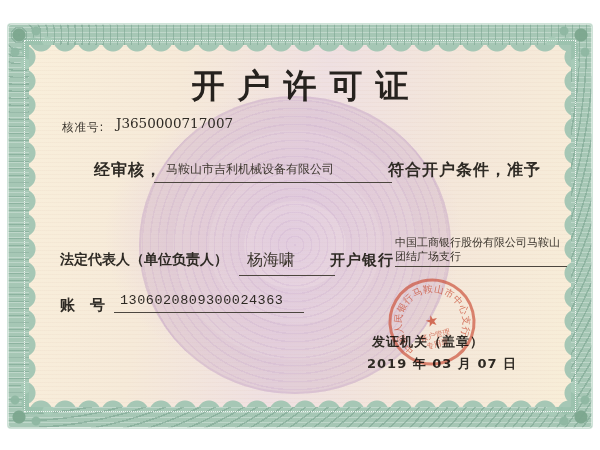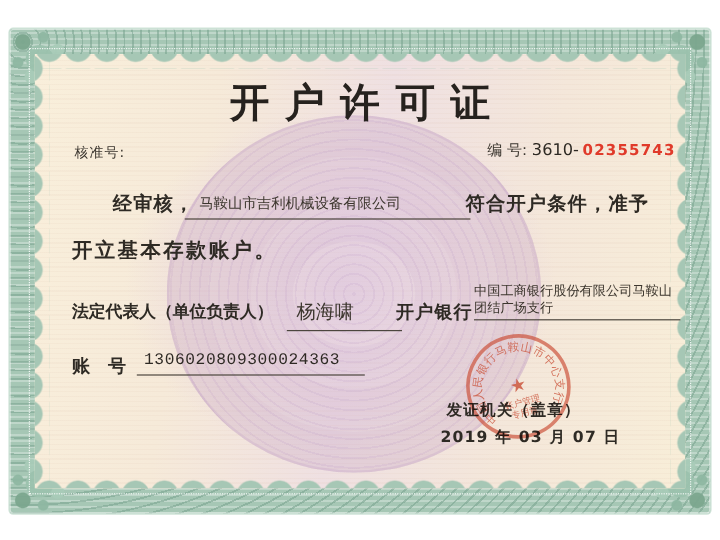--- a/index.html
+++ b/index.html
@@ -130,29 +130,26 @@
       <div class="scallop-right"></div>
     </div>
 
     <div class="emblem"></div>
 
     <div class="content">
 
       <div class="abs title">开户许可证</div>
 
       <div class="abs lab-approval">核准号:</div>
+      <div class="abs val-approval">J3650000717007</div>
 
-      <div class="abs serial">
-        <span>编 号:</span><span class="prefix">3610-</span><span class="num">02355743</span>
-      </div>
 
       <div class="abs review-prefix">经审核，</div>
       <div class="abs review-company u-line">马鞍山市吉利机械设备有限公司</div>
       <div class="abs review-suffix">符合开户条件，准予</div>
-      <div class="abs review-line2">开立基本存款账户。</div>
 
       <div class="abs rep-label">法定代表人（单位负责人）</div>
       <div class="abs rep-value u-line">杨海啸</div>
 
       <div class="abs bank-label">开户银行</div>
       <div class="abs bank-value u-line">
         <span>中国工商银行股份有限公司马鞍山</span>
         <span>团结广场支行</span>
       </div>
 

